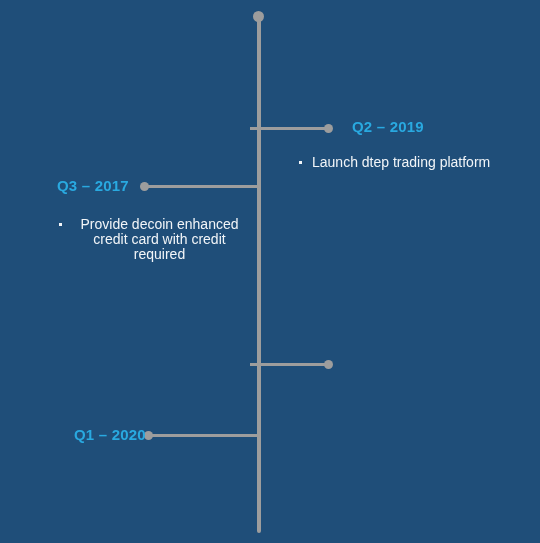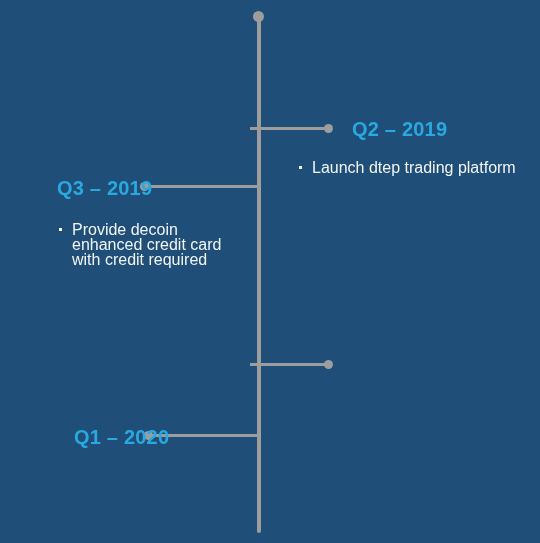--- a/index.html
+++ b/index.html
@@ -53,44 +53,45 @@
     border-radius: 50%;
     background: #9d9d9d;
   }
 
   
   .milestone {
     position: absolute;
   }
   .milestone-title {
     color: #29a9e0;
-    font-size: 20px;
+    font-size: 15px;
     font-weight: bold;
     letter-spacing: 0.2px;
     white-space: nowrap;
     line-height: 1;
   }
   .milestone.right .milestone-title {
     text-align: left;
   }
   .milestone.left .milestone-title {
     text-align: left;
   }
   .bullet-list {
     margin: 0;
     padding: 0;
     list-style: none;
   }
   .bullet-item {
     position: relative;
     color: #f2f5f8;
-    font-size: 16px;
+    font-size: 14px;
     line-height: 15px;
     padding-left: 15px;
     white-space: pre-wrap;
+    text-align: center;
   }
   .bullet-item::before {
     content: "";
     position: absolute;
     left: 2px;
     top: 6px;
     width: 3px;
     height: 3px;
     background: #f2f5f8;
   }
@@ -141,21 +142,21 @@
   <div class="node-dot" id="dot-q1"></div>
 
   <div class="milestone right" id="ms-q2-2019">
     <div class="milestone-title">Q2 – 2019</div>
     <ul class="bullet-list">
       <li class="bullet-item">Launch dtep trading platform</li>
     </ul>
   </div>
 
   <div class="milestone left" id="ms-q3-2019">
-    <div class="milestone-title">Q3 – 2019</div>
+    <div class="milestone-title">Q3 – 2017</div>
     <ul class="bullet-list">
       <li class="bullet-item" style="width:175px;">Provide decoin enhanced credit card with credit required</li>
     </ul>
   </div>
 
 
   <div class="milestone left" id="ms-q1-2020">
     <div class="milestone-title">Q1 – 2020</div>
   </div>
 

